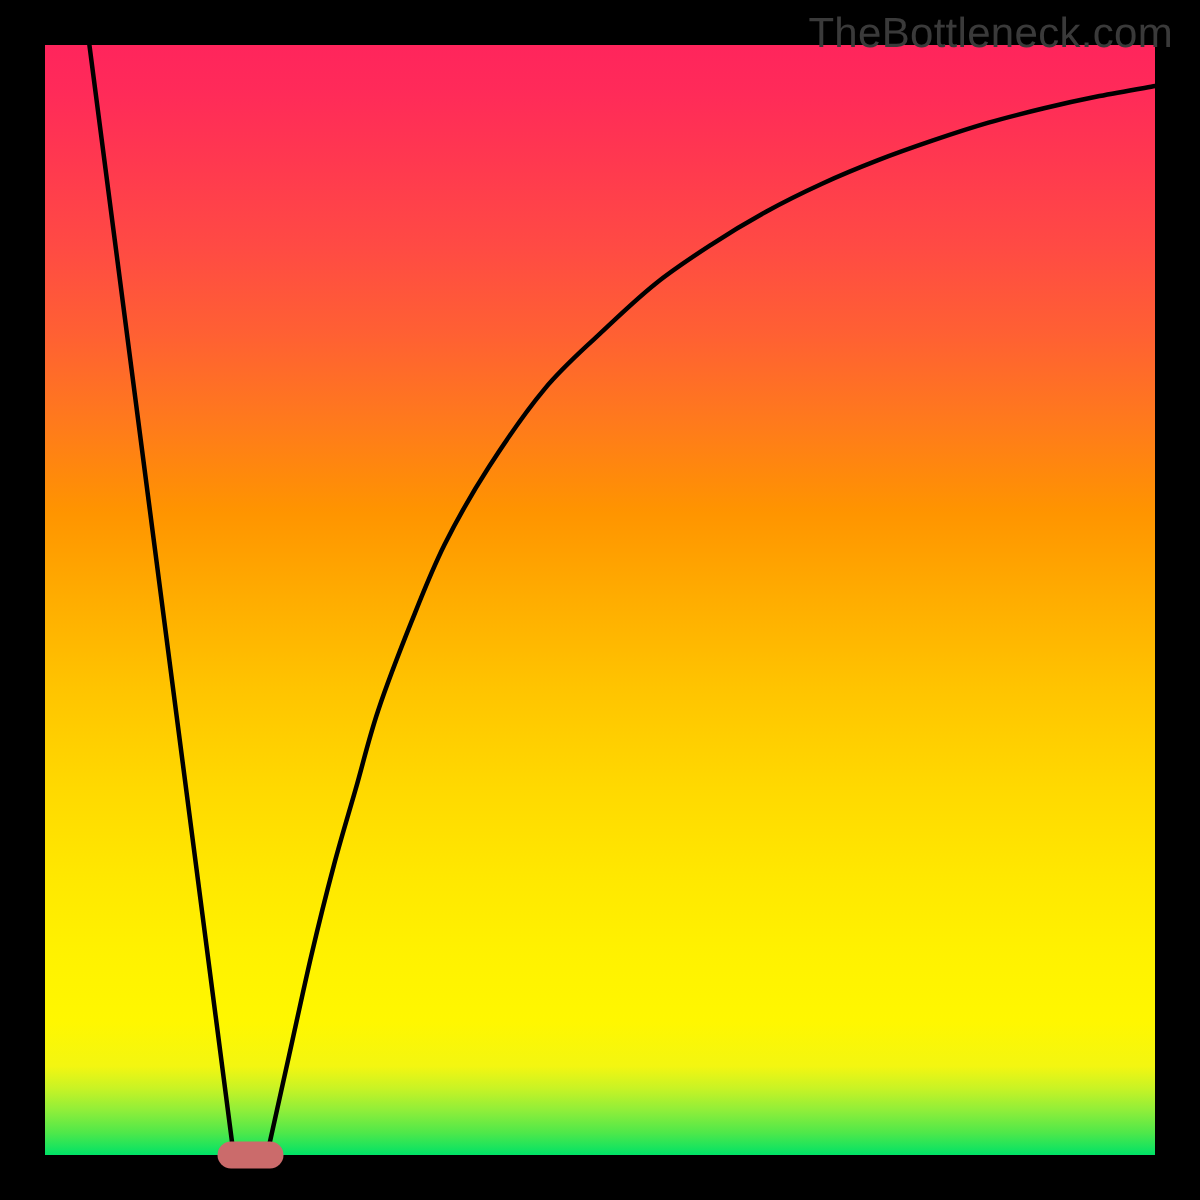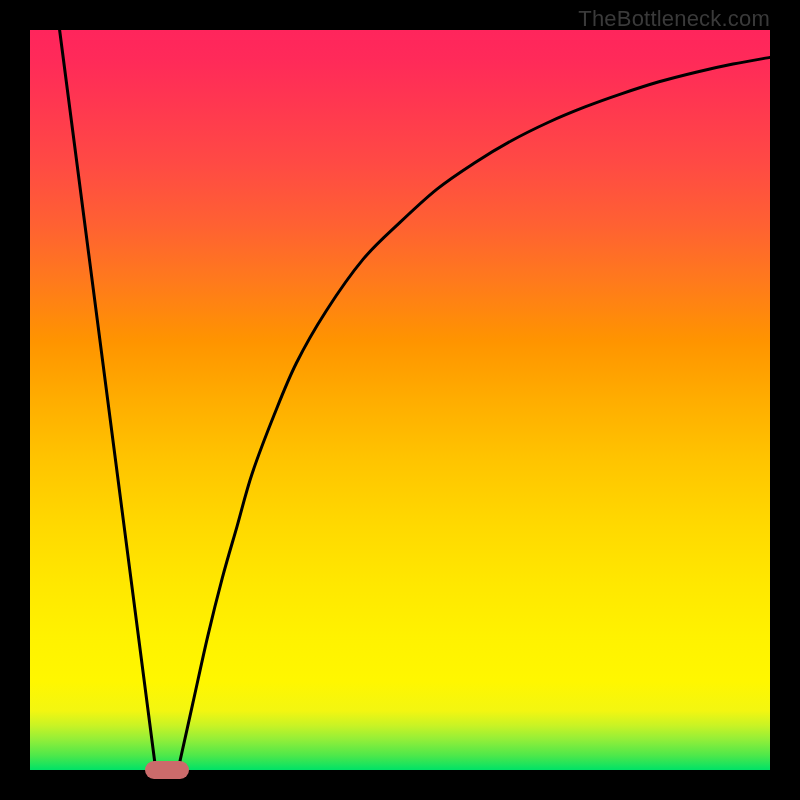--- a/index.html
+++ b/index.html
@@ -42,23 +42,23 @@
       #ff6033 74%,
       #ff4a44 82%,
       #ff3750 90%,
       #ff2a59 96%,
       #ff255c 100%
     );
   }
   .attribution {
     position: absolute;
     top: 6px;
-    right: 30px;
+    right: 18px;
     color: #3a3a3a;
-    font-size: 22px;
+    font-size: 28px;
     font-weight: 500;
     letter-spacing: 0.2px;
   }
   svg.curves {
     position: absolute;
     left: 0;
     top: 0;
     width: 740px;
     height: 740px;
     overflow: visible;

